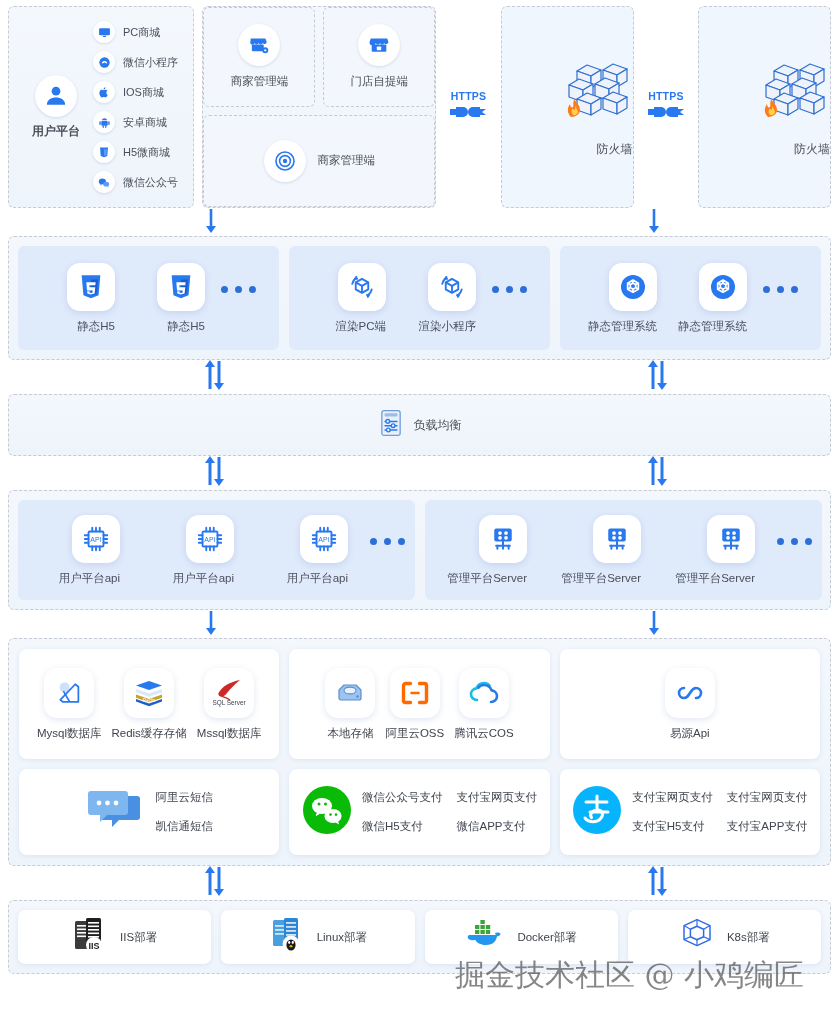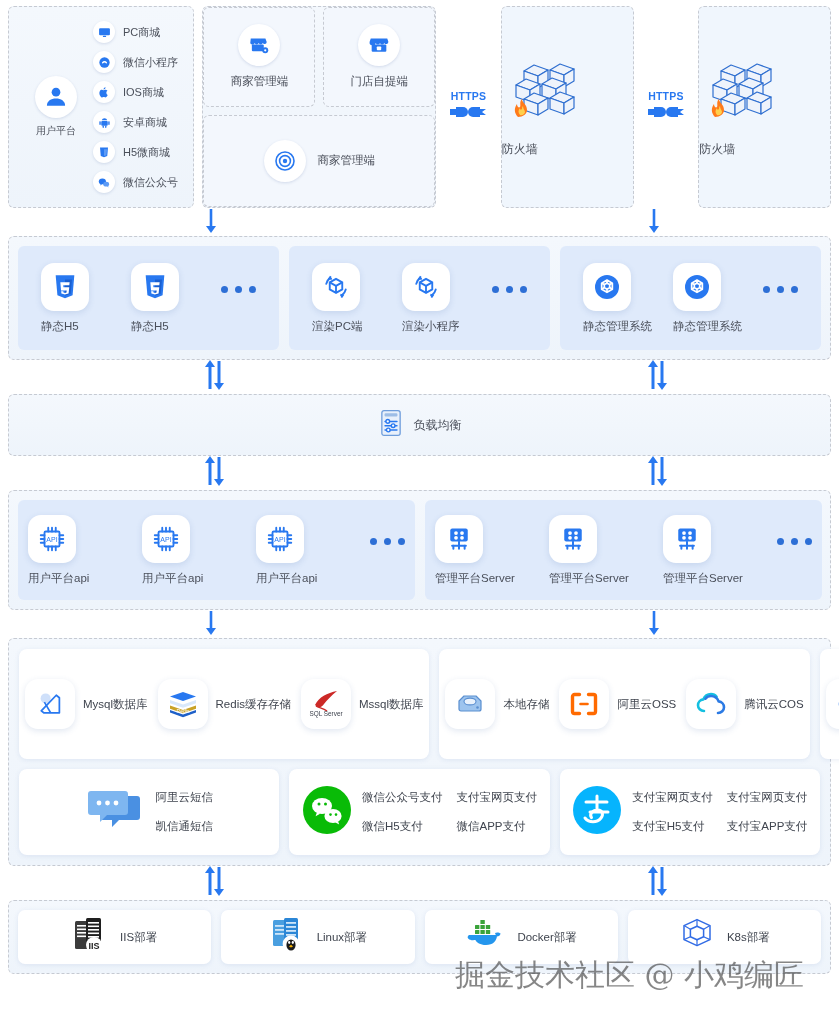--- a/index.html
+++ b/index.html
@@ -30,21 +30,21 @@
   .users-left { width: 74px; display: flex; flex-direction: column; align-items: center; gap: 6px; }
   .users-list { flex: 1; display: flex; flex-direction: column; justify-content: flex-end; gap: 8px; }
   .user-item { display: flex; align-items: center; gap: 8px; font-size: 11px; color: #4a4f5a; }
   .circ {
     width: 22px; height: 22px; border-radius: 50%; background: #fff;
     box-shadow: 0 1px 3px rgba(60,90,150,.18);
     display: flex; align-items: center; justify-content: center; flex: none;
   }
   .circ.big { width: 42px; height: 42px; }
   .circ svg { display: block; }
-  .users-caption { font-size: 10px; color: #4a4f5a; }
+  .users-caption { font-size: 12px; color: #4a4f5a; font-weight: bold; }
 
   .r1-mid { width: 250px; display: flex; flex-direction: column; gap: 8px; }
   .r1-mid-top { display: flex; gap: 8px; flex: 1.05; }
   .mini-card {
     flex: 1; border: 1px dashed #c6cad2; border-radius: 6px;
     background: #f3f7fd;
     display: flex; flex-direction: column; align-items: center; justify-content: center; gap: 8px;
   }
   .mini-card .lbl { font-size: 11.5px; color: #4a4f5a; }
   .r1-mid-bot {
@@ -52,36 +52,36 @@
     display: flex; align-items: center; justify-content: center; gap: 12px;
   }
   .r1-mid-bot .lbl { font-size: 11.5px; color: #4a4f5a; }
 
   .https-gap { width: 52px; display: flex; flex-direction: column; align-items: center; justify-content: center; gap: 2px; }
   .https-gap .t { font-size: 10.5px; font-weight: bold; color: #2878f0; letter-spacing: .2px; }
 
   .fw-card {
     width: 142px; border: 1px dashed #c6cad2; border-radius: 6px;
     background: #f0f6fd;
-    display: flex; flex-direction: column; align-items: flex-start; justify-content: center; gap: 14px;
+    display: flex; flex-direction: column; align-items: flex-end; justify-content: center; gap: 14px;
   }
   .fw-card .lbl { font-size: 12px; color: #4a4f5a; }
 
   
   .arrow-row { position: relative; height: 28px; }
   .arrow { position: absolute; top: 0; }
   .arrow svg { display: block; }
 
   
   .row2 { height: 124px; display: flex; gap: 10px; padding: 9px 9px; }
   .grp {
     background: #dfeafb; border-radius: 6px; flex: 1;
     display: flex; align-items: center; justify-content: center; gap: 16px; padding: 0 10px;
   }
-  .node { display: flex; flex-direction: column; align-items: flex-start; gap: 8px; width: 74px; }
+  .node { display: flex; flex-direction: column; align-items: flex-end; gap: 8px; width: 74px; }
   .tile {
     width: 48px; height: 48px; border-radius: 13px; background: #fff;
     box-shadow: 0 2px 6px rgba(70,105,170,.16);
     display: flex; align-items: center; justify-content: center;
   }
   .node .lbl { font-size: 11.5px; color: #4a4f5a; white-space: nowrap; }
   .dots { display: flex; gap: 7px; align-items: center; padding-bottom: 18px; }
   .dots i { width: 7px; height: 7px; border-radius: 50%; background: #2d6fd6; display: block; }
 
   
@@ -95,21 +95,21 @@
 
   
   .row5 { padding: 10px; display: flex; flex-direction: column; gap: 10px; }
   .svc-line { display: flex; gap: 10px; }
   .svc-card {
     flex: 1; background: #fff; border-radius: 8px; box-shadow: 0 1px 5px rgba(70,105,170,.12);
     display: flex; align-items: center; justify-content: center; gap: 10px; padding: 10px 6px;
   }
   .svc-card.tall { height: 110px; }
   .svc-card.short { height: 86px; }
-  .svc-node { display: flex; flex-direction: row; align-items: center; gap: 8px; }
+  .svc-node { display: flex; flex-direction: column; align-items: center; gap: 8px; }
   .svc-node .tile { width: 50px; height: 50px; border-radius: 13px; }
   .svc-node .lbl { font-size: 11.5px; color: #3f444e; white-space: nowrap; }
   .pay-grid { display: grid; grid-template-columns: auto auto; gap: 14px 14px; }
   .pay-grid span { font-size: 11.5px; color: #3f444e; white-space: nowrap; }
   .pay-grid.one-col { grid-template-columns: auto; }
 
   
   .row6 { height: 74px; display: flex; gap: 10px; padding: 9px; }
   .dep-card {
     flex: 1; background: #fff; border-radius: 7px; box-shadow: 0 1px 5px rgba(70,105,170,.12);

